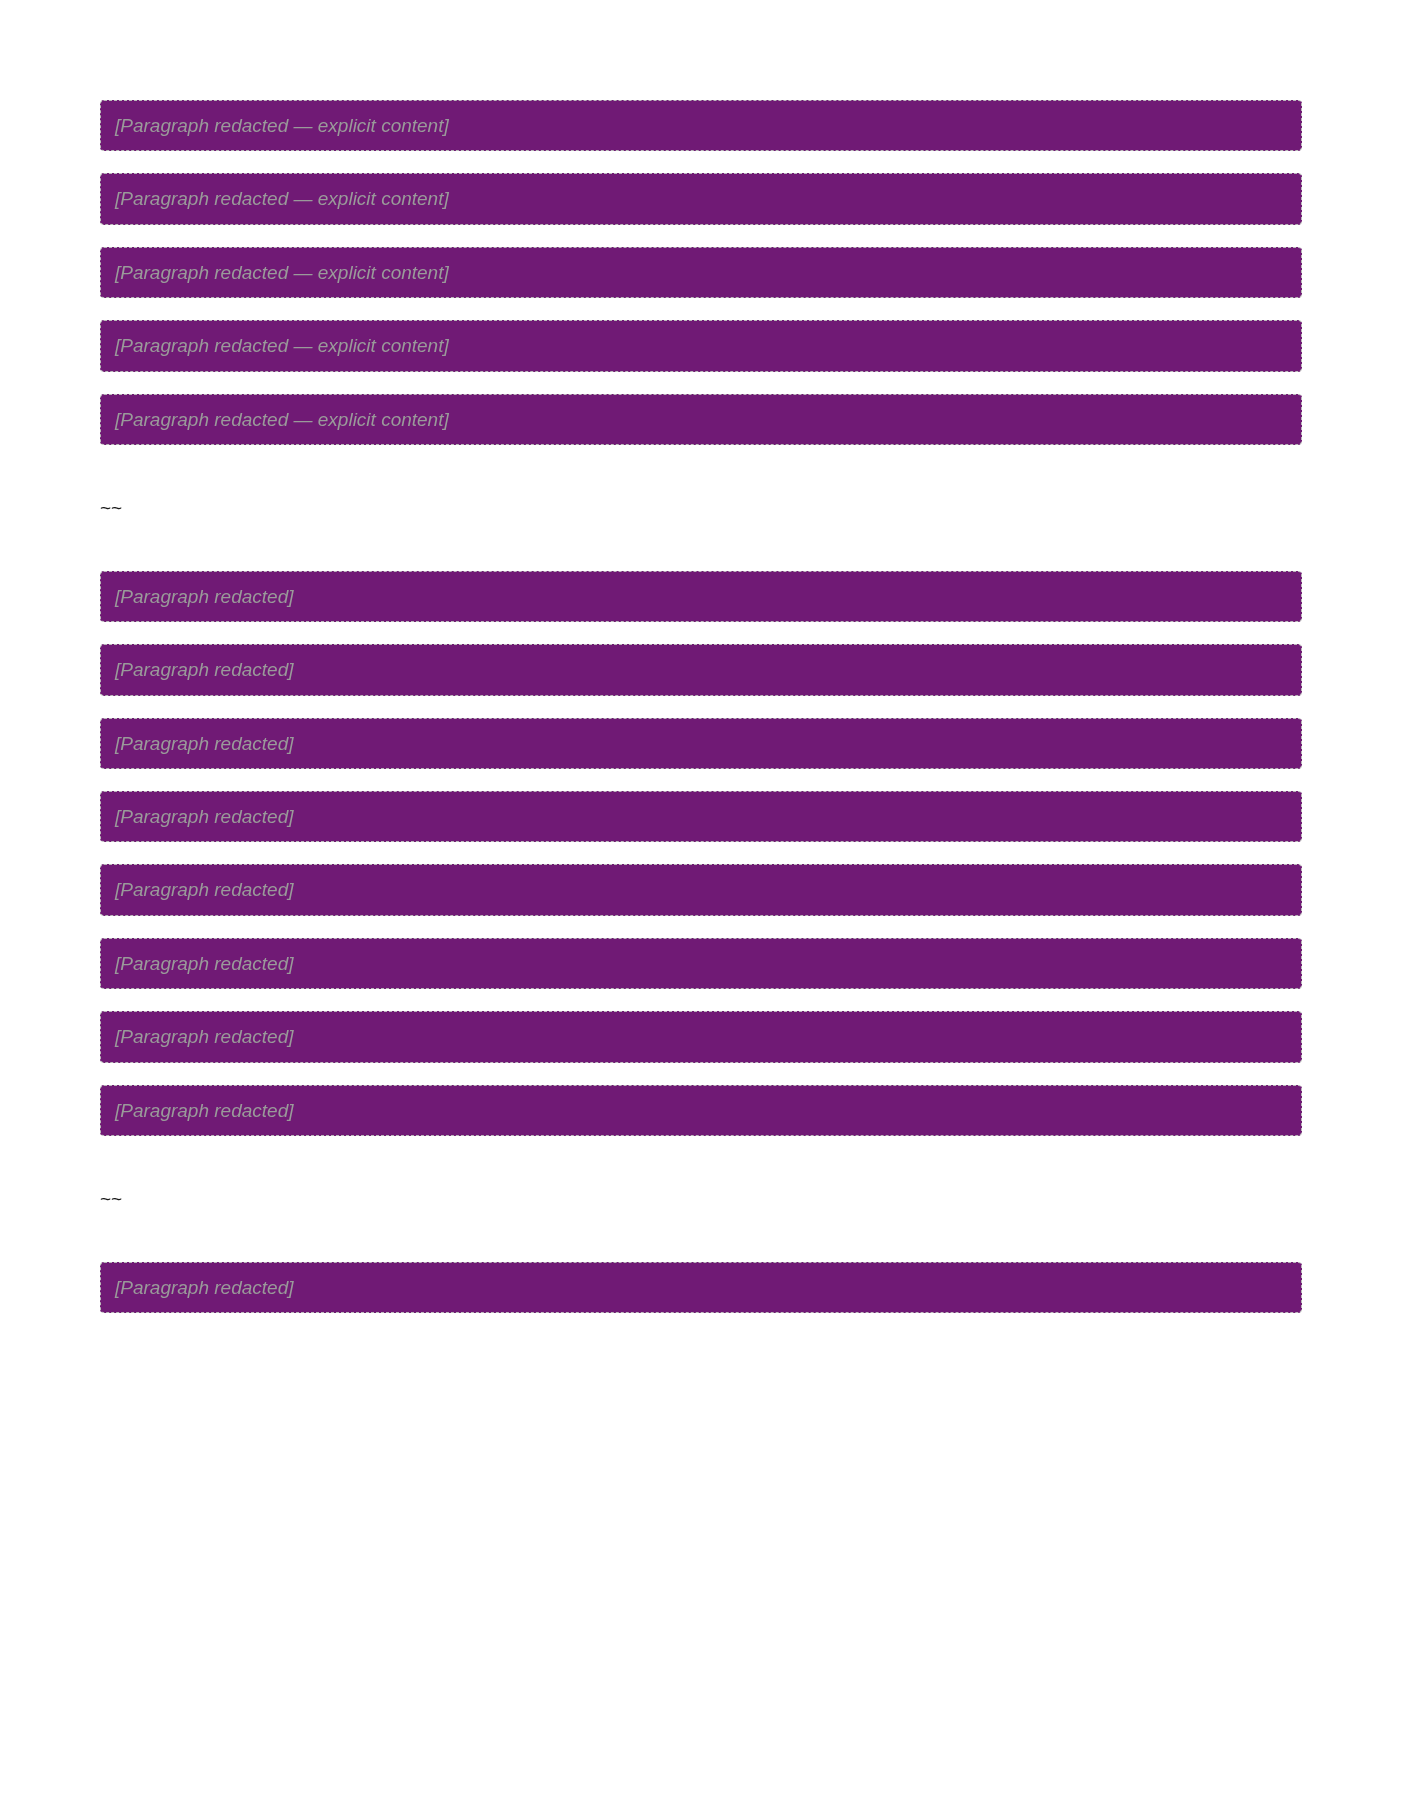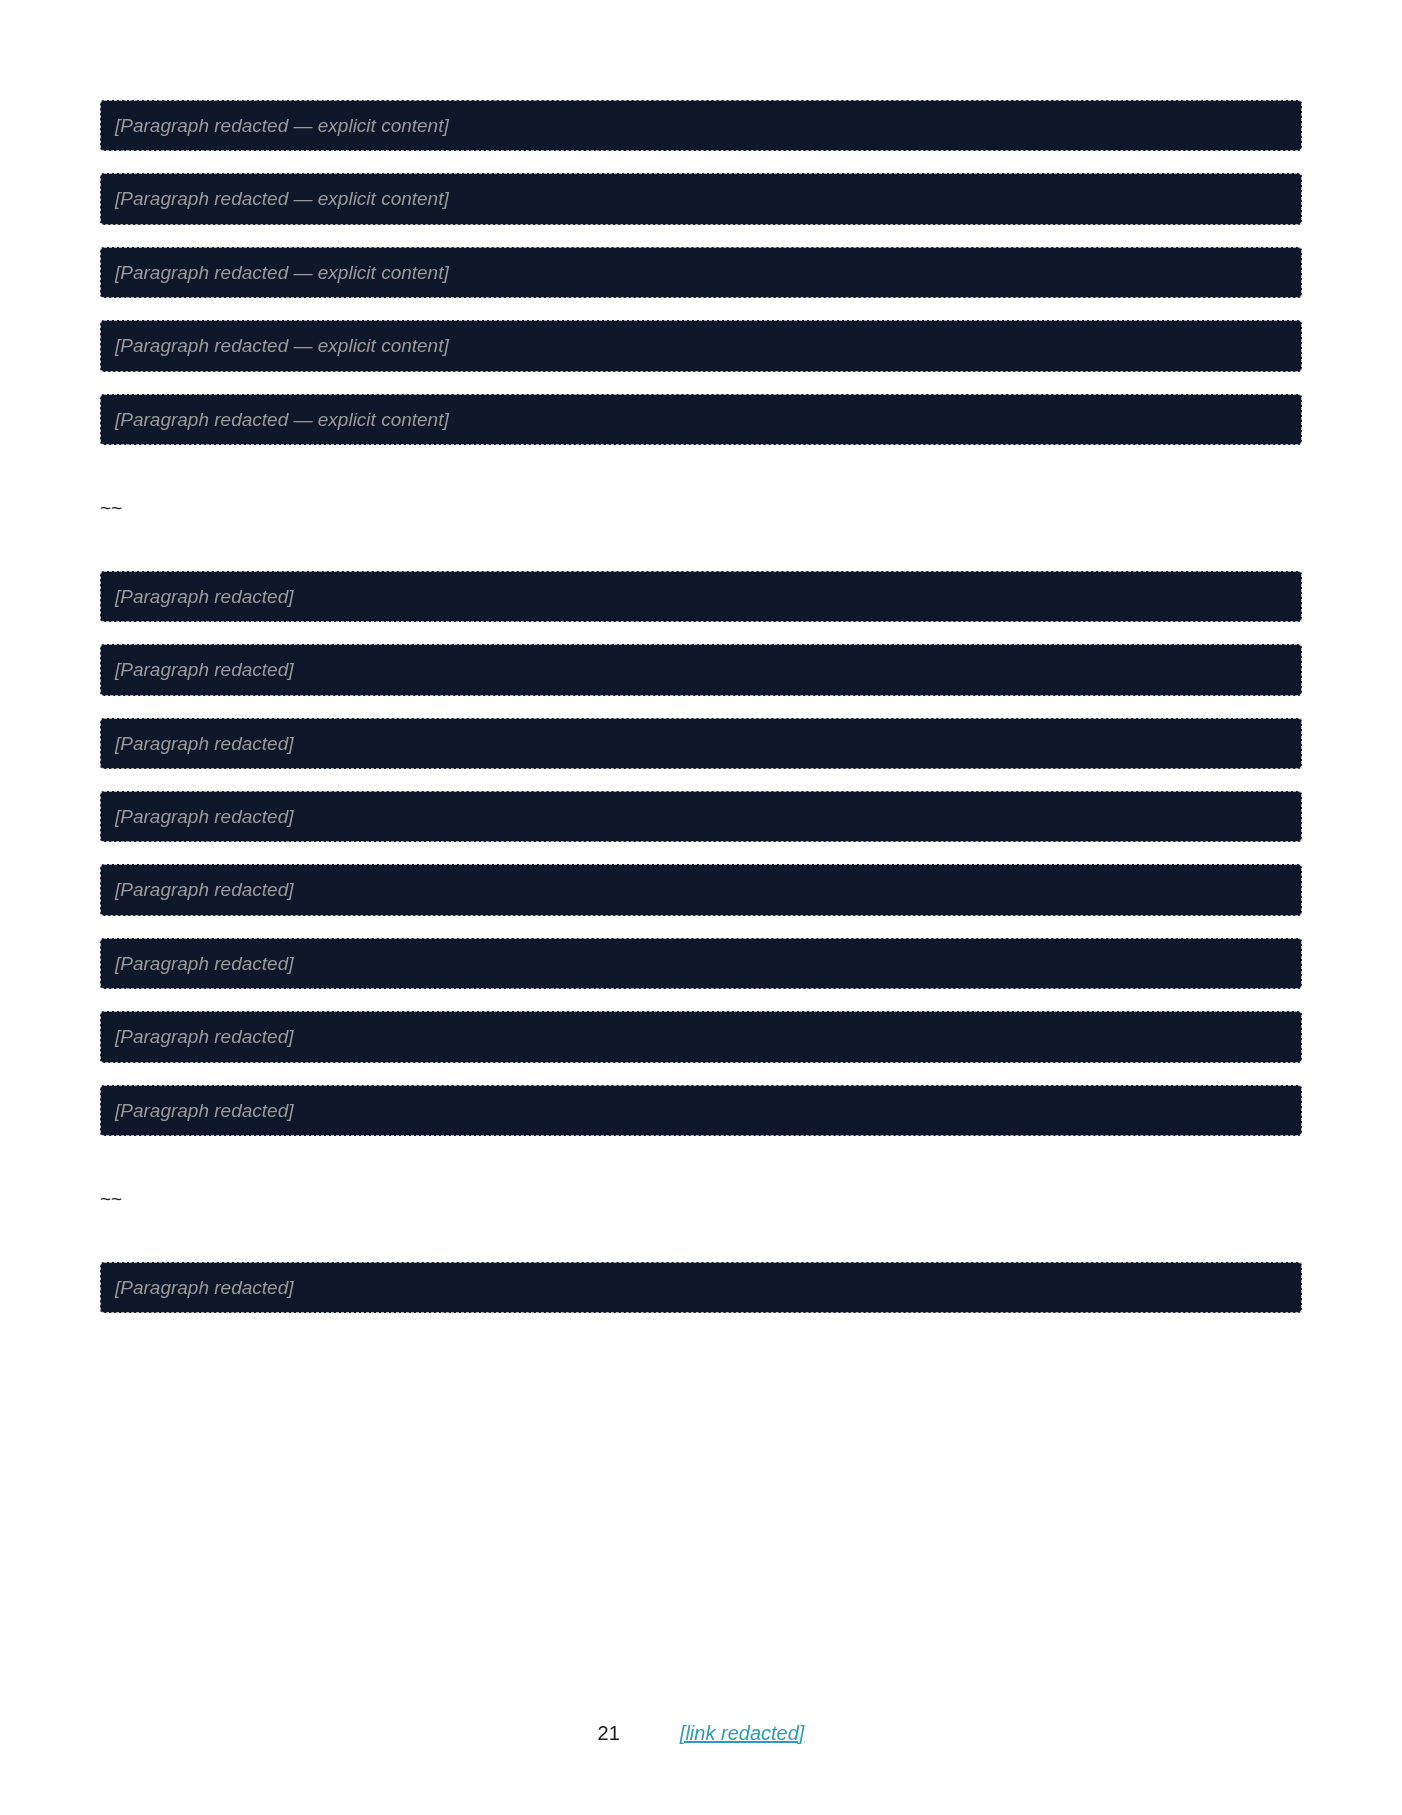--- a/index.html
+++ b/index.html
@@ -25,21 +25,21 @@
     font-style: italic;
   }
   .separator {
     font-size: 19px;
     color: #1a1a1a;
     font-style: normal;
     margin: 48px 0;
   }
   .redacted-note {
     border: 1px dashed #bbbbbb;
-    background: #0f172a;
+    background: #701a75;
     border-radius: 4px;
     padding: 10px 14px;
   }
   .footer {
     position: absolute;
     bottom: 70px;
     left: 0;
     width: 100%;
     display: flex;
     justify-content: center;
@@ -70,17 +70,13 @@
       <p class="para redacted-note">[Paragraph redacted]</p>
       <p class="para redacted-note">[Paragraph redacted]</p>
       <p class="para redacted-note">[Paragraph redacted]</p>
       <p class="para redacted-note">[Paragraph redacted]</p>
       <p class="para redacted-note">[Paragraph redacted]</p>
       <p class="para redacted-note">[Paragraph redacted]</p>
       <p class="para separator">~~</p>
       <p class="para redacted-note">[Paragraph redacted]</p>
     </div>
 
-  <div class="footer">
-    <span class="page-number">21</span>
-    <span class="footer-link">[link redacted]</span>
-  </div>
 </div>
 
 </body></html>

